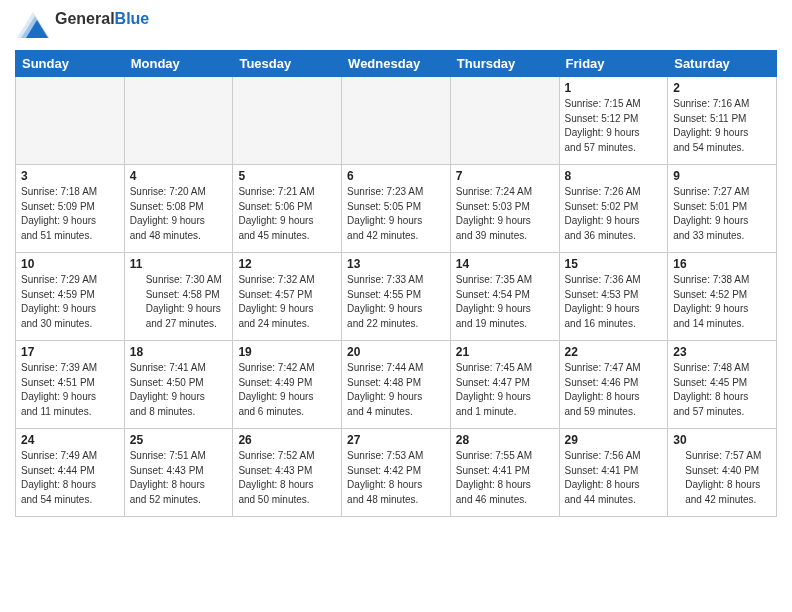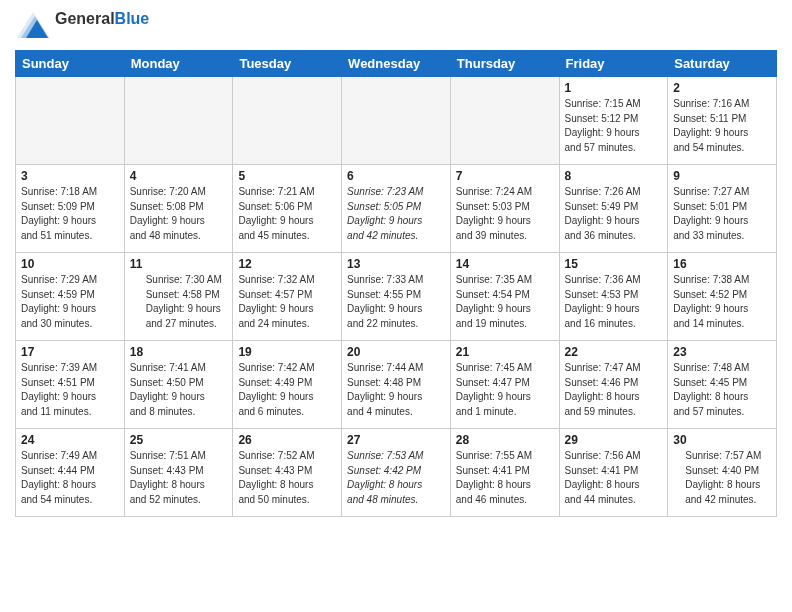--- a/index.html
+++ b/index.html
@@ -158,36 +158,36 @@
           </td>
           <td>
             <span class="day-number">5</span>
             <div class="day-info" style="white-space: pre-line;">Sunrise: 7:21 AM
 Sunset: 5:06 PM
 Daylight: 9 hours
 and 45 minutes.</div>
           </td>
           <td>
             <span class="day-number">6</span>
-            <div class="day-info" style="white-space: pre-line; font-style: italic;">Sunrise: 7:23 AM
+            <div class="day-info" style="white-space: pre-line;">Sunrise: 7:23 AM
 Sunset: 5:05 PM
 Daylight: 9 hours
 and 42 minutes.</div>
           </td>
           <td>
             <span class="day-number">7</span>
             <div class="day-info" style="white-space: pre-line;">Sunrise: 7:24 AM
 Sunset: 5:03 PM
 Daylight: 9 hours
 and 39 minutes.</div>
           </td>
           <td>
             <span class="day-number">8</span>
             <div class="day-info" style="white-space: pre-line;">Sunrise: 7:26 AM
-Sunset: 5:49 PM
+Sunset: 5:02 PM
 Daylight: 9 hours
 and 36 minutes.</div>
           </td>
           <td>
             <span class="day-number">9</span>
             <div class="day-info" style="white-space: pre-line;">Sunrise: 7:27 AM
 Sunset: 5:01 PM
 Daylight: 9 hours
 and 33 minutes.</div>
           </td>
@@ -311,21 +311,21 @@
           </td>
           <td>
             <span class="day-number">26</span>
             <div class="day-info" style="white-space: pre-line;">Sunrise: 7:52 AM
 Sunset: 4:43 PM
 Daylight: 8 hours
 and 50 minutes.</div>
           </td>
           <td>
             <span class="day-number">27</span>
-            <div class="day-info" style="white-space: pre-line; font-style: italic;">Sunrise: 7:53 AM
+            <div class="day-info" style="white-space: pre-line;">Sunrise: 7:53 AM
 Sunset: 4:42 PM
 Daylight: 8 hours
 and 48 minutes.</div>
           </td>
           <td>
             <span class="day-number">28</span>
             <div class="day-info" style="white-space: pre-line;">Sunrise: 7:55 AM
 Sunset: 4:41 PM
 Daylight: 8 hours
 and 46 minutes.</div>

